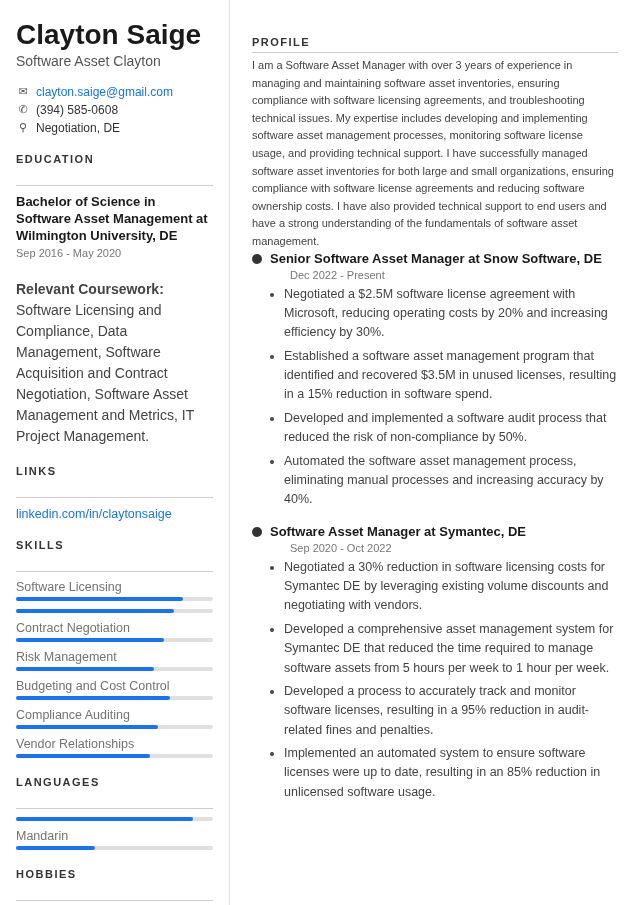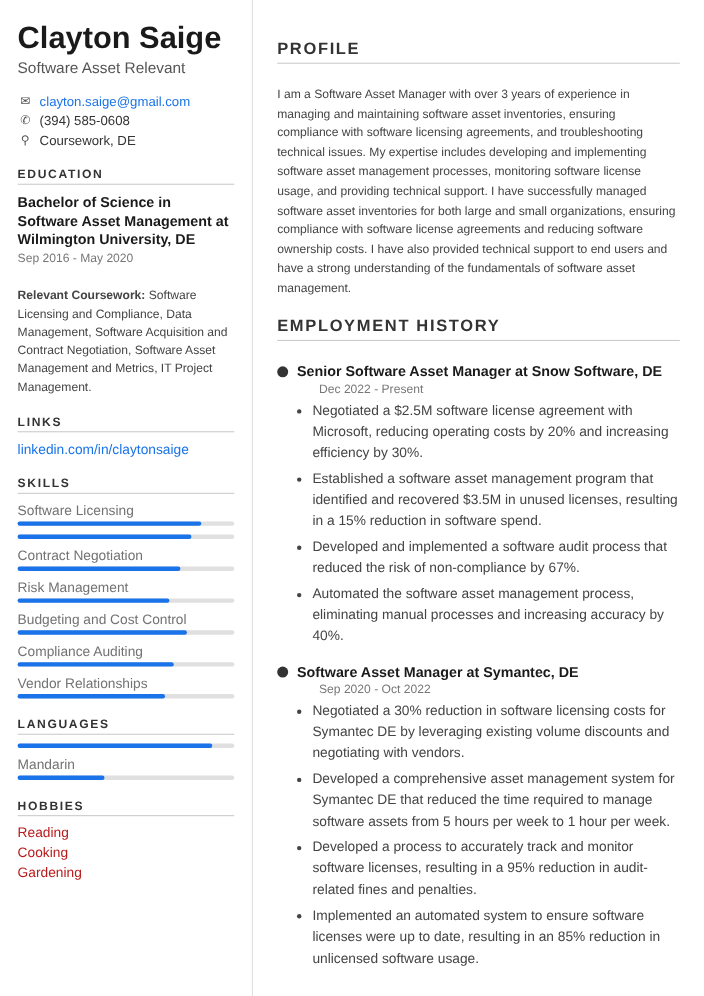--- a/index.html
+++ b/index.html
@@ -59,36 +59,36 @@
       text-align: center;
     }
     .section-title {
       font-size: 11px;
       font-weight: 700;
       letter-spacing: 1.5px;
       text-transform: uppercase;
       color: #333;
       margin-top: 18px;
       margin-bottom: 8px;
-      padding-bottom: 2px;
+      padding-bottom: 20px;
       border-bottom: 1.5px solid #ccc;
     }
     .edu-degree {
       font-size: 13px;
       font-weight: 700;
       color: #1a1a1a;
       line-height: 1.3;
     }
     .edu-date {
       font-size: 11px;
       color: #777;
       margin: 3px 0;
     }
     .edu-coursework {
-      font-size: 11px;
+      font-size: 14px;
       color: #444;
       line-height: 1.5;
       margin-top: 20px;
     }
     .link-item a {
       color: #1a73e8;
       text-decoration: none;
       font-size: 12.5px;
     }
     .skill-item {
@@ -113,27 +113,27 @@
     .lang-item {
       margin-bottom: 8px;
     }
     .hobby-item {
       font-size: 12.5px;
       color: #b91c1c;
       margin-bottom: 4px;
     }
     
     .main-section-title {
-      font-size: 15px;
+      font-size: 11px;
       font-weight: 700;
       letter-spacing: 1.5px;
       text-transform: uppercase;
       color: #333;
       margin-top: 16px;
-      margin-bottom: 20px;
+      margin-bottom: 4px;
       padding-bottom: 4px;
       border-bottom: 1.5px solid #ccc;
     }
     .profile-text {
       font-size: 11px;
       color: #444;
       line-height: 1.6;
     }
     .job-entry {
       margin-bottom: 14px;
@@ -176,33 +176,33 @@
     }
   </style>
 </head>
 <body>
 
 <div class="container">
 
   <div class="sidebar">
 
     <div class="name">Clayton Saige</div>
-    <div class="job-title">Software Asset Relevant</div>
+    <div class="job-title">Software Asset Clayton</div>
 
     <div class="contact-item">
       <span class="contact-icon">✉</span>
       <a href="#">clayton.saige@gmail.com</a>
     </div>
     <div class="contact-item">
       <span class="contact-icon">✆</span>
       <span>(394) 585-0608</span>
     </div>
     <div class="contact-item">
       <span class="contact-icon">⚲</span>
-      <span>Coursework, DE</span>
+      <span>Negotiation, DE</span>
     </div>
 
     <div class="section-title">EDUCATION</div>
     <div class="edu-degree">Bachelor of Science in Software Asset Management at Wilmington University, DE</div>
     <div class="edu-date">Sep 2016 - May 2020</div>
     <div class="edu-coursework">
       <span style="font-weight:700;">Relevant Coursework:</span>
       <span>Software Licensing and Compliance, Data Management, Software Acquisition and Contract Negotiation, Software Asset Management and Metrics, IT Project Management.</span>
     </div>
 
@@ -278,32 +278,31 @@
         <div class="hobby-item">Gardening</div>
       </div>
 
   </div>
 
   <div class="main">
 
     <div class="main-section-title">PROFILE</div>
     <div class="profile-text">I am a Software Asset Manager with over 3 years of experience in managing and maintaining software asset inventories, ensuring compliance with software licensing agreements, and troubleshooting technical issues. My expertise includes developing and implementing software asset management processes, monitoring software license usage, and providing technical support. I have successfully managed software asset inventories for both large and small organizations, ensuring compliance with software license agreements and reducing software ownership costs. I have also provided technical support to end users and have a strong understanding of the fundamentals of software asset management.</div>
 
-    <div class="main-section-title">EMPLOYMENT HISTORY</div>
     <div id="jobs-list">
         <div class="job-entry">
     <div class="job-header">
       <div class="job-dot"></div>
       <div class="job-title-text">Senior Software Asset Manager at Snow Software, DE</div>
     </div>
     <div class="job-date">Dec 2022 - Present</div>
     <ul class="job-bullets">
             <li>Negotiated a $2.5M software license agreement with Microsoft, reducing operating costs by 20% and increasing efficiency by 30%.</li>
             <li>Established a software asset management program that identified and recovered $3.5M in unused licenses, resulting in a 15% reduction in software spend.</li>
-            <li>Developed and implemented a software audit process that reduced the risk of non-compliance by 67%.</li>
+            <li>Developed and implemented a software audit process that reduced the risk of non-compliance by 50%.</li>
             <li>Automated the software asset management process, eliminating manual processes and increasing accuracy by 40%.</li>
           </ul>
   </div>
         <div class="job-entry">
     <div class="job-header">
       <div class="job-dot"></div>
       <div class="job-title-text">Software Asset Manager at Symantec, DE</div>
     </div>
     <div class="job-date">Sep 2020 - Oct 2022</div>
     <ul class="job-bullets">

